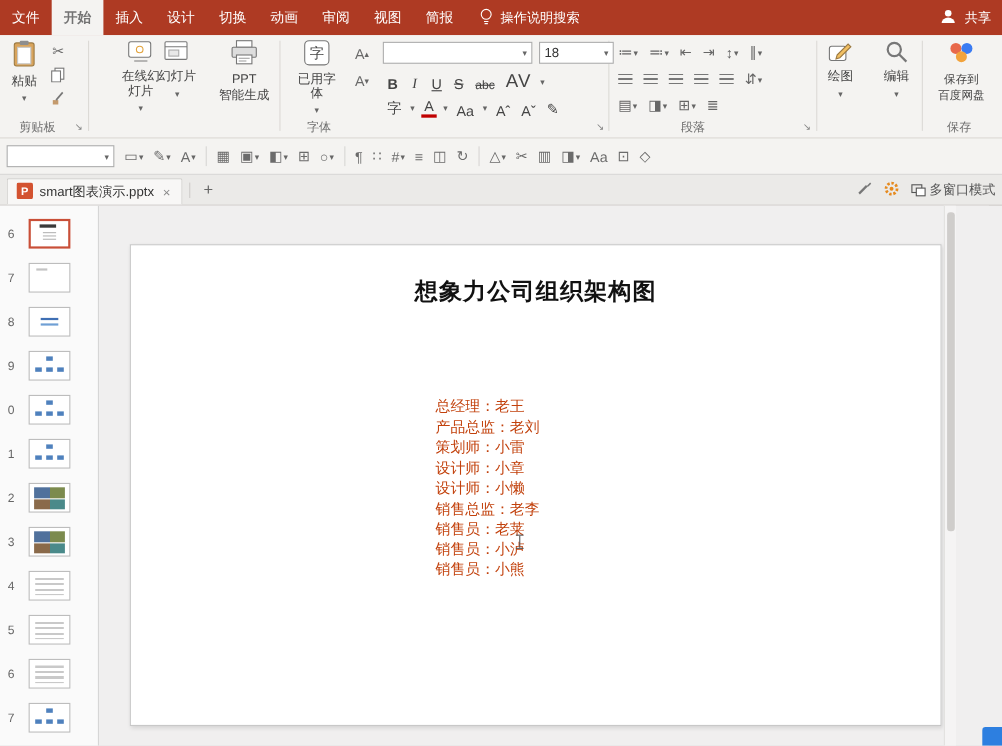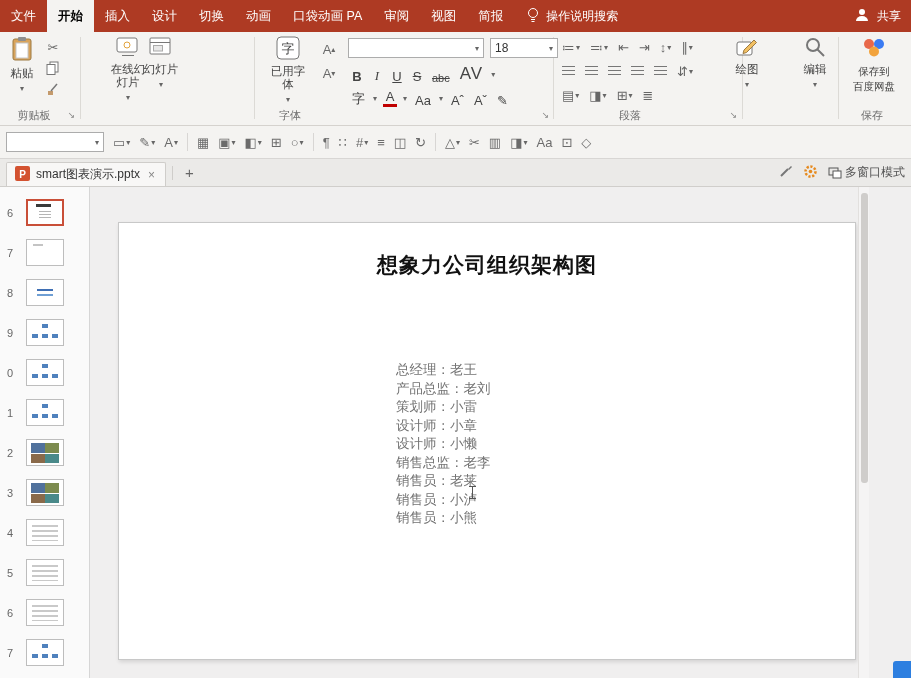--- a/index.html
+++ b/index.html
@@ -5,21 +5,21 @@
 *{box-sizing:border-box;margin:0;padding:0}
 body{background:#8f8f8f}
 .app{position:relative;width:911px;height:678px;overflow:hidden;background:#F0EFEF;
      font-family:"Liberation Sans","DejaVu Sans",sans-serif;color:#333}
 
 
 .titlebar{position:absolute;left:0;top:0;width:100%;height:32px;background:#AE3A23;
           display:flex;align-items:stretch;color:#fff;font-size:12.5px;white-space:nowrap}
 .menu-tabs{display:flex;align-items:stretch}
 .mtab{display:flex;align-items:center;padding:8px 11px;cursor:default}
-.mtab.active{background:#F4F3F1;color:#000000;font-weight:bold}
+.mtab.active{background:#F4F3F1;color:#737373;font-weight:bold}
 .tellme{display:flex;align-items:center;gap:6px;padding:12px 12px;font-size:12px}
 .tb-spacer{flex:1}
 .share{display:flex;align-items:center;gap:8px;padding:4px 10px;font-size:12px}
 
 
 .ribbon{position:absolute;left:0;top:32px;width:100%;height:94px;background:#F4F3F1;
         border-bottom:1px solid #D5D2CE;font-size:11.5px}
 .rsep{position:absolute;top:5px;height:82px;width:1px;background:#DCDAD6}
 .glabel{position:absolute;bottom:3px;height:14px;font-size:11px;color:#6e6e6e;text-align:center}
 .launchr{position:absolute;bottom:4px;width:11px;height:11px;font-size:9px;color:#888;
@@ -91,21 +91,21 @@
 .mini.t-photos::after{content:"";position:absolute;left:4px;right:4px;top:14px;height:9px;
                       background:linear-gradient(90deg,#8a6a4a 0 50%,#4a8a8a 50%)}
 .mini.t-table::before{content:"";position:absolute;left:5px;right:5px;top:5px;bottom:4px;
                       background:repeating-linear-gradient(to bottom,#c9c9c9 0 2px,transparent 2px 5px)}
 
 .canvas-area{position:absolute;left:90px;top:0;right:12px;height:100%;background:#F0EFEF}
 .slide{position:absolute;left:28px;top:35px;width:738px;height:438px;background:#fff;
        border:1px solid #C8C8C8;box-shadow:1px 2px 4px rgba(0,0,0,.12)}
 .slide-title{position:absolute;left:0;top:28px;width:100%;text-align:center;font-size:21px;
              font-weight:bold;color:#111;letter-spacing:1px}
-.slide-body{position:absolute;left:277px;top:138px;font-size:13.5px;line-height:18.5px;color:#737373}
+.slide-body{position:absolute;left:277px;top:138px;font-size:13.5px;line-height:18.5px;color:#c2410c}
 .ibeam{position:absolute;left:350px;top:263px;width:7px;height:13px;
        border-top:1px solid #555;border-bottom:1px solid #555}
 .ibeam::before{content:"";position:absolute;left:3px;top:0;bottom:0;width:1px;background:#555}
 .vscroll{position:absolute;left:768px;top:0;bottom:0;width:11px;background:#F5F4F4;
          border-left:1px solid #E2E0DE}
 .vthumb{position:absolute;left:2px;top:6px;width:7px;height:290px;background:#CFCDCB;border-radius:3px}
 
 .corner-widget{position:absolute;right:0;bottom:0;width:18px;height:17px;background:#2D7FE0;
                border-radius:3px 0 0 0}
 </style>
@@ -115,21 +115,20 @@
 <div class="app">
 
   <div class="titlebar">
     <div class="menu-tabs" id="menu-tabs">
         <div class="mtab">文件</div>
         <div class="mtab active">开始</div>
         <div class="mtab">插入</div>
         <div class="mtab">设计</div>
         <div class="mtab">切换</div>
         <div class="mtab">动画</div>
-        <div class="mtab">口袋动画 PA</div>
         <div class="mtab">审阅</div>
         <div class="mtab">视图</div>
         <div class="mtab">简报</div>
       </div>
     <div class="tellme">
       <span>
         <svg width="14" height="16">
             <circle cx="7" cy="6" r="4.5" fill="none" stroke="#fff"></circle>
             <path d="M5 12.5 h4 M5.5 14.5 h3" stroke="#fff"></path>
           </svg>
@@ -198,20 +197,32 @@
     <div class="bigbtn" style="left:138px;width:46px">
       <span>
         <svg width="24" height="22">
             <rect x="1" y="2" width="20" height="16" rx="1" fill="#fff" stroke="#787878"></rect>
             <path d="M1 6.5 h20" stroke="#787878"></path>
             <rect x="4.5" y="9.5" width="9" height="5.5" fill="#E8E8E8" stroke="#AAA"></rect>
           </svg>
       </span>
       <span class="lbl">幻灯片</span>
       <span class="caret">▾</span>
+    </div>
+    <div class="bigbtn" style="left:192px;width:60px">
+      <span>
+        <svg width="26" height="24">
+            <rect x="6" y="1" width="14" height="6" fill="#fff" stroke="#777"></rect>
+            <rect x="2" y="7" width="22" height="9" rx="1" fill="#DDD" stroke="#777"></rect>
+            <rect x="6" y="14" width="14" height="8" fill="#fff" stroke="#777"></rect>
+            <path d="M8 17 h10 M8 19.5 h7" stroke="#999"></path>
+          </svg>
+      </span>
+      <span class="lbl">PPT</span>
+      <span class="lbl">智能生成</span>
     </div>
     <div class="bigbtn" style="left:262px;width:52px">
       <span>
         <svg width="24" height="24">
             <rect x="1" y="1" width="22" height="22" rx="4" fill="#fff" stroke="#777"></rect>
             <text x="12" y="17" font-size="13" text-anchor="middle" fill="#444">字</text>
           </svg>
       </span>
       <span class="lbl" style="width:40px">已用字体</span>
       <span class="caret">▾</span>
@@ -318,21 +329,21 @@
           <span>⊞</span>
           <span class="caret">▾</span>
         </span>
         <span class="picon">
           <span>≣</span>
         </span>
       </div>
     <div class="glabel" style="left:608px;width:44px">段落</div>
     <span class="launchr" style="left:728px">↘</span>
 
-    <div class="bigbtn" style="left:725px;width:44px">
+    <div class="bigbtn" style="left:742px;width:44px">
       <span>
         <svg width="24" height="22">
             <rect x="2" y="6" width="15" height="13" rx="2" fill="#fff" stroke="#777"></rect>
             <path d="M9 14 L19 4 l2.5 2.5 L11.5 16.5 l-3.5 1 z" fill="#F2C063" stroke="#9C7A43"></path>
           </svg>
       </span>
       <span class="lbl">绘图</span>
       <span class="caret">▾</span>
     </div>
     <div class="bigbtn" style="left:794px;width:42px">

